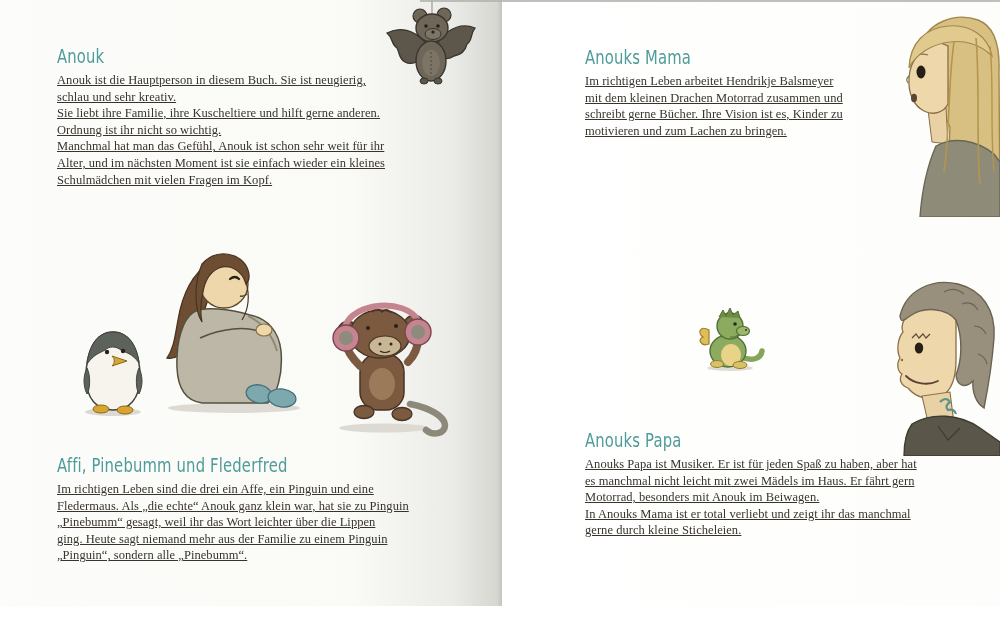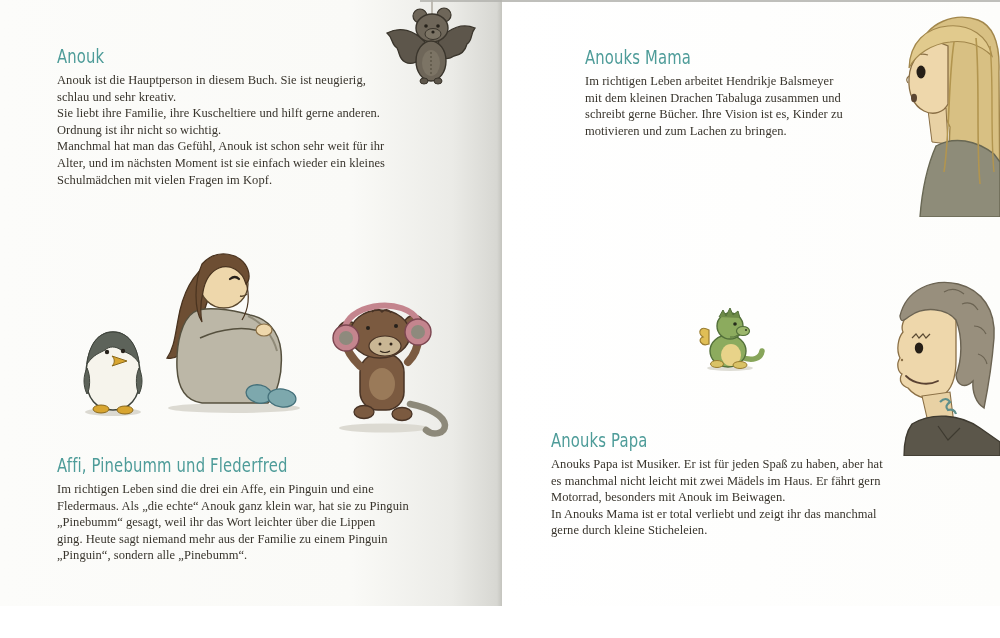--- a/index.html
+++ b/index.html
@@ -32,20 +32,21 @@
     font-family:"DejaVu Sans", sans-serif;
     font-size:19px; font-weight:500; line-height:24px;
     color:#4e9c99; letter-spacing:.2px;
     transform:scaleX(.78); transform-origin:0 50%;
     margin:0 0 4px 0;
   }
   .body-text {
     font-size:12.5px; line-height:16.6px; color:#38342c;
     white-space:pre; letter-spacing:.05px;
     margin:0 0 13px 0;
+    text-decoration:underline;
   }
   .illus { position:absolute; }
   .illus svg { display:block; }
 </style>
 </head>
 <body>
 
 <div class="stage">
 
   <div class="page page-left"></div>
@@ -67,26 +68,26 @@
     <p class="body-text">Im richtigen Leben sind die drei ein Affe, ein Pinguin und eine
 Fledermaus. Als „die echte“ Anouk ganz klein war, hat sie zu Pinguin
 „Pinebumm“ gesagt, weil ihr das Wort leichter über die Lippen
 ging. Heute sagt niemand mehr aus der Familie zu einem Pinguin
 „Pinguin“, sondern alle „Pinebumm“.</p>
   </div>
 
   <div class="sec" style="left:585px; top:45px;">
     <h2 class="heading">Anouks Mama</h2>
     <p class="body-text">Im richtigen Leben arbeitet Hendrikje Balsmeyer
-mit dem kleinen Drachen Tabaluga zusammen und
+mit dem kleinen Drachen Motorrad zusammen und
 schreibt gerne Bücher. Ihre Vision ist es, Kinder zu
 motivieren und zum Lachen zu bringen.</p>
   </div>
 
-  <div class="sec" style="left:551px; top:428px;">
+  <div class="sec" style="left:585px; top:428px;">
     <h2 class="heading">Anouks Papa</h2>
     <p class="body-text">Anouks Papa ist Musiker. Er ist für jeden Spaß zu haben, aber hat
 es manchmal nicht leicht mit zwei Mädels im Haus. Er fährt gern
 Motorrad, besonders mit Anouk im Beiwagen.
 In Anouks Mama ist er total verliebt und zeigt ihr das manchmal
 gerne durch kleine Sticheleien.</p>
   </div>
 
   <div class="illus" style="left:383px; top:0;">
     <svg width="95" height="95" viewBox="0 0 95 95">

